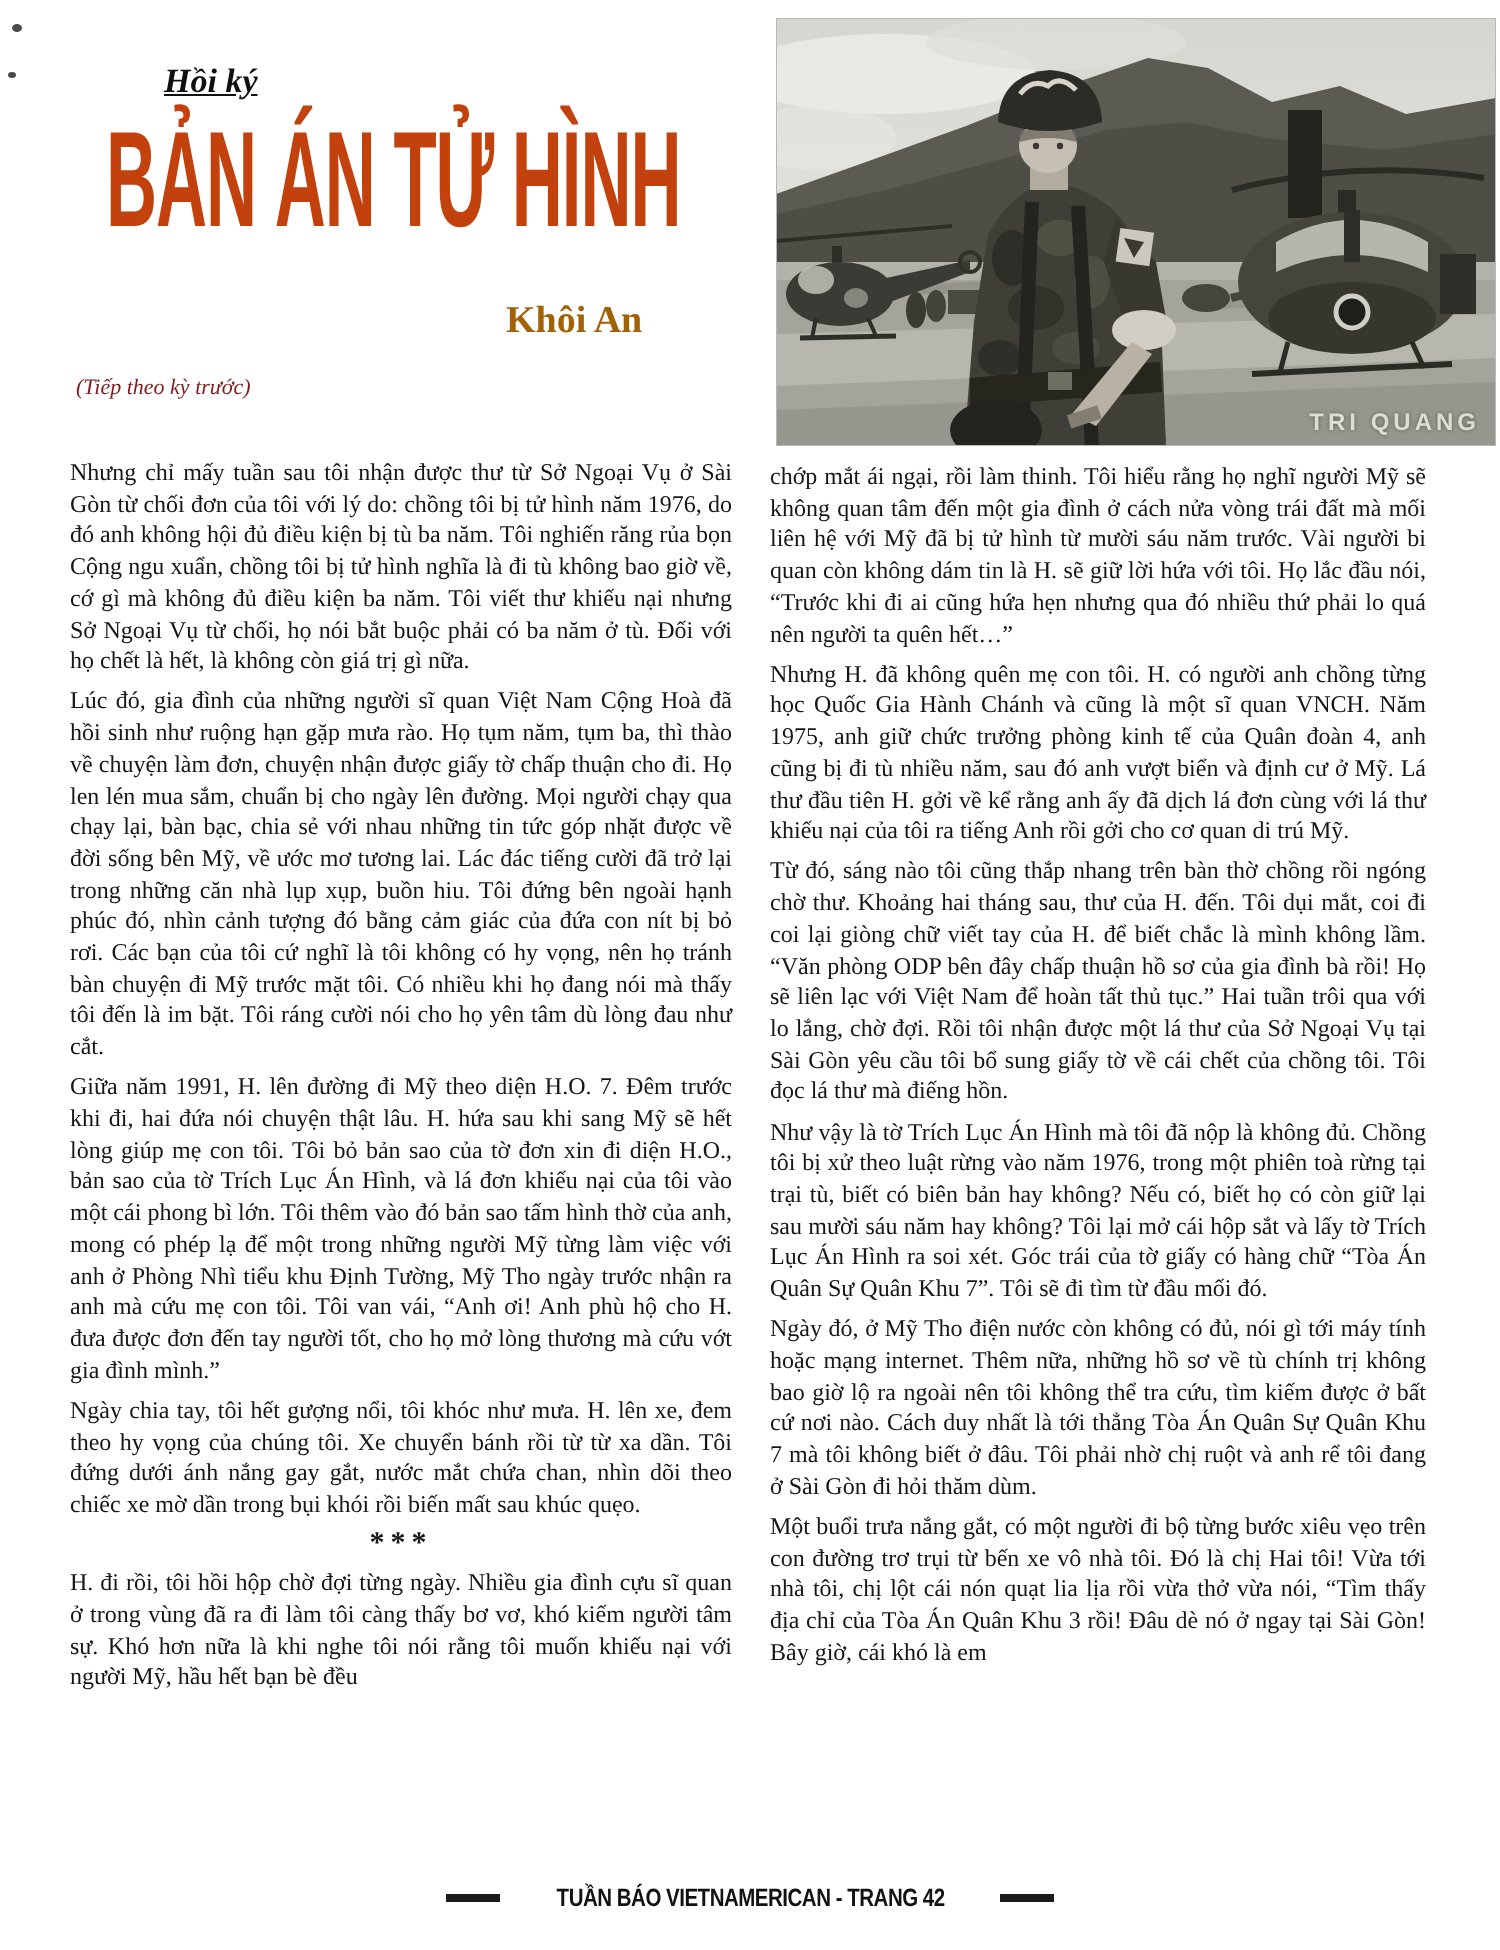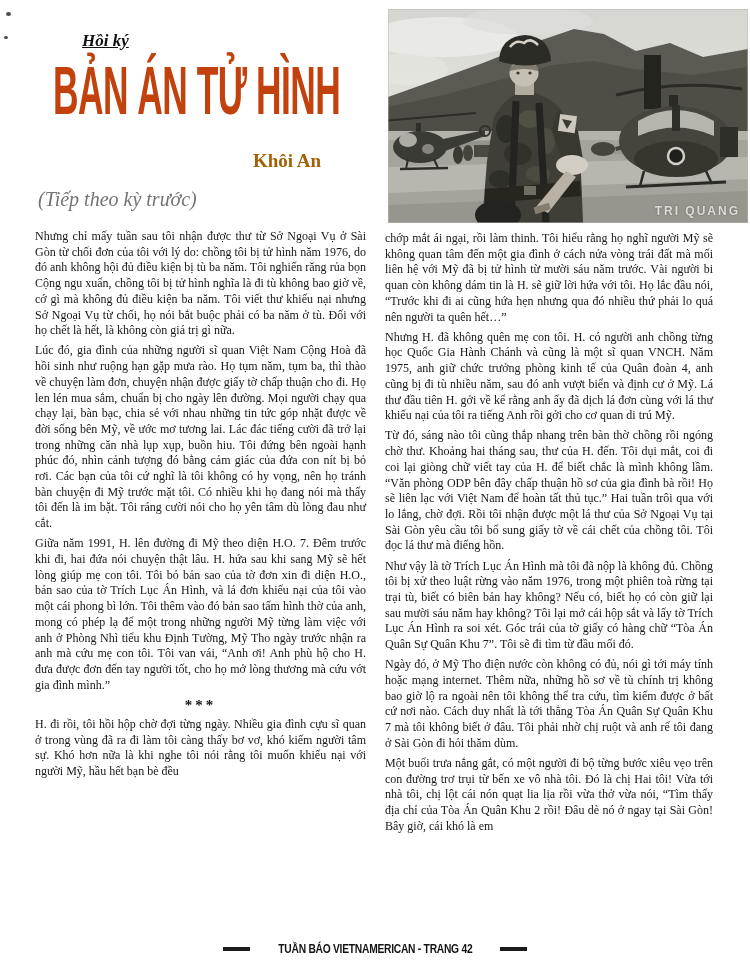--- a/index.html
+++ b/index.html
@@ -26,21 +26,21 @@
     font-weight:bold;font-size:68px;line-height:1.0;
     letter-spacing:-1px;color:#c2410c;white-space:nowrap;
   }
   .title-inner{display:inline-block;transform:scaleX(0.52);transform-origin:left top;}
   .author{
     position:absolute;left:253px;top:150px;
     font-size:19px;font-weight:bold;color:#a16207;
   }
   .continuation{
     position:absolute;left:38px;top:188px;
-    font-size:20px;font-style:italic;color:#737373;
+    font-size:11px;font-style:italic;color:#7f1d1d;
   }
 
   
   .photo{
     position:absolute;left:388px;top:9px;width:360px;height:214px;margin:0;
     background:#c9c9c4;overflow:hidden;
   }
   .photo svg{display:block;width:100%;height:100%;}
   .watermark{
     position:absolute;right:8px;bottom:5px;
@@ -181,31 +181,32 @@
       </g>
       <rect x="0" y="0" width="360" height="214" fill="none" stroke="#b9b9b2" stroke-width="1"></rect>
     </svg>
     <span class="watermark">TRI QUANG</span>
   </figure>
 
   <section class="col col-left">
       <p class="block paragraph">Nhưng chỉ mấy tuần sau tôi nhận được thư từ Sở Ngoại Vụ ở Sài Gòn từ chối đơn của tôi với lý do: chồng tôi bị tử hình năm 1976, do đó anh không hội đủ điều kiện bị tù ba năm. Tôi nghiến răng rủa bọn Cộng ngu xuẩn, chồng tôi bị tử hình nghĩa là đi tù không bao giờ về, cớ gì mà không đủ điều kiện ba năm. Tôi viết thư khiếu nại nhưng Sở Ngoại Vụ từ chối, họ nói bắt buộc phải có ba năm ở tù. Đối với họ chết là hết, là không còn giá trị gì nữa.</p>
       <p class="block paragraph">Lúc đó, gia đình của những người sĩ quan Việt Nam Cộng Hoà đã hồi sinh như ruộng hạn gặp mưa rào. Họ tụm năm, tụm ba, thì thào về chuyện làm đơn, chuyện nhận được giấy tờ chấp thuận cho đi. Họ len lén mua sắm, chuẩn bị cho ngày lên đường. Mọi người chạy qua chạy lại, bàn bạc, chia sẻ với nhau những tin tức góp nhặt được về đời sống bên Mỹ, về ước mơ tương lai. Lác đác tiếng cười đã trở lại trong những căn nhà lụp xụp, buồn hiu. Tôi đứng bên ngoài hạnh phúc đó, nhìn cảnh tượng đó bằng cảm giác của đứa con nít bị bỏ rơi. Các bạn của tôi cứ nghĩ là tôi không có hy vọng, nên họ tránh bàn chuyện đi Mỹ trước mặt tôi. Có nhiều khi họ đang nói mà thấy tôi đến là im bặt. Tôi ráng cười nói cho họ yên tâm dù lòng đau như cắt.</p>
       <p class="block paragraph">Giữa năm 1991, H. lên đường đi Mỹ theo diện H.O. 7. Đêm trước khi đi, hai đứa nói chuyện thật lâu. H. hứa sau khi sang Mỹ sẽ hết lòng giúp mẹ con tôi. Tôi bỏ bản sao của tờ đơn xin đi diện H.O., bản sao của tờ Trích Lục Án Hình, và lá đơn khiếu nại của tôi vào một cái phong bì lớn. Tôi thêm vào đó bản sao tấm hình thờ của anh, mong có phép lạ để một trong những người Mỹ từng làm việc với anh ở Phòng Nhì tiểu khu Định Tường, Mỹ Tho ngày trước nhận ra anh mà cứu mẹ con tôi. Tôi van vái, “Anh ơi! Anh phù hộ cho H. đưa được đơn đến tay người tốt, cho họ mở lòng thương mà cứu vớt gia đình mình.”</p>
+      <p class="block paragraph">Ngày chia tay, tôi hết gượng nổi, tôi khóc như mưa. H. lên xe, đem theo hy vọng của chúng tôi. Xe chuyển bánh rồi từ từ xa dần. Tôi đứng dưới ánh nắng gay gắt, nước mắt chứa chan, nhìn dõi theo chiếc xe mờ dần trong bụi khói rồi biến mất sau khúc quẹo.</p>
       <p class="block separator">***</p>
       <p class="block paragraph">H. đi rồi, tôi hồi hộp chờ đợi từng ngày. Nhiều gia đình cựu sĩ quan ở trong vùng đã ra đi làm tôi càng thấy bơ vơ, khó kiếm người tâm sự. Khó hơn nữa là khi nghe tôi nói rằng tôi muốn khiếu nại với người Mỹ, hầu hết bạn bè đều</p>
     </section>
 
   <section class="col col-right">
       <p class="block paragraph">chớp mắt ái ngại, rồi làm thinh. Tôi hiểu rằng họ nghĩ người Mỹ sẽ không quan tâm đến một gia đình ở cách nửa vòng trái đất mà mối liên hệ với Mỹ đã bị tử hình từ mười sáu năm trước. Vài người bi quan còn không dám tin là H. sẽ giữ lời hứa với tôi. Họ lắc đầu nói, “Trước khi đi ai cũng hứa hẹn nhưng qua đó nhiều thứ phải lo quá nên người ta quên hết…”</p>
       <p class="block paragraph">Nhưng H. đã không quên mẹ con tôi. H. có người anh chồng từng học Quốc Gia Hành Chánh và cũng là một sĩ quan VNCH. Năm 1975, anh giữ chức trưởng phòng kinh tế của Quân đoàn 4, anh cũng bị đi tù nhiều năm, sau đó anh vượt biển và định cư ở Mỹ. Lá thư đầu tiên H. gởi về kể rằng anh ấy đã dịch lá đơn cùng với lá thư khiếu nại của tôi ra tiếng Anh rồi gởi cho cơ quan di trú Mỹ.</p>
       <p class="block paragraph">Từ đó, sáng nào tôi cũng thắp nhang trên bàn thờ chồng rồi ngóng chờ thư. Khoảng hai tháng sau, thư của H. đến. Tôi dụi mắt, coi đi coi lại giòng chữ viết tay của H. để biết chắc là mình không lầm. “Văn phòng ODP bên đây chấp thuận hồ sơ của gia đình bà rồi! Họ sẽ liên lạc với Việt Nam để hoàn tất thủ tục.” Hai tuần trôi qua với lo lắng, chờ đợi. Rồi tôi nhận được một lá thư của Sở Ngoại Vụ tại Sài Gòn yêu cầu tôi bổ sung giấy tờ về cái chết của chồng tôi. Tôi đọc lá thư mà điếng hồn.</p>
       <p class="block paragraph">Như vậy là tờ Trích Lục Án Hình mà tôi đã nộp là không đủ. Chồng tôi bị xử theo luật rừng vào năm 1976, trong một phiên toà rừng tại trại tù, biết có biên bản hay không? Nếu có, biết họ có còn giữ lại sau mười sáu năm hay không? Tôi lại mở cái hộp sắt và lấy tờ Trích Lục Án Hình ra soi xét. Góc trái của tờ giấy có hàng chữ “Tòa Án Quân Sự Quân Khu 7”. Tôi sẽ đi tìm từ đầu mối đó.</p>
       <p class="block paragraph">Ngày đó, ở Mỹ Tho điện nước còn không có đủ, nói gì tới máy tính hoặc mạng internet. Thêm nữa, những hồ sơ về tù chính trị không bao giờ lộ ra ngoài nên tôi không thể tra cứu, tìm kiếm được ở bất cứ nơi nào. Cách duy nhất là tới thẳng Tòa Án Quân Sự Quân Khu 7 mà tôi không biết ở đâu. Tôi phải nhờ chị ruột và anh rể tôi đang ở Sài Gòn đi hỏi thăm dùm.</p>
-      <p class="block paragraph">Một buổi trưa nắng gắt, có một người đi bộ từng bước xiêu vẹo trên con đường trơ trụi từ bến xe vô nhà tôi. Đó là chị Hai tôi! Vừa tới nhà tôi, chị lột cái nón quạt lia lịa rồi vừa thở vừa nói, “Tìm thấy địa chỉ của Tòa Án Quân Khu 2 rồi! Đâu dè nó ở ngay tại Sài Gòn! Bây giờ, cái khó là em</p>
+      <p class="block paragraph">Một buổi trưa nắng gắt, có một người đi bộ từng bước xiêu vẹo trên con đường trơ trụi từ bến xe vô nhà tôi. Đó là chị Hai tôi! Vừa tới nhà tôi, chị lột cái nón quạt lia lịa rồi vừa thở vừa nói, “Tìm thấy địa chỉ của Tòa Án Quân Khu 3 rồi! Đâu dè nó ở ngay tại Sài Gòn! Bây giờ, cái khó là em</p>
     </section>
 
   <footer class="footer">
     <span class="rule"></span>
     <span class="footer-text">TUẦN BÁO VIETNAMERICAN - TRANG 42</span>
     <span class="rule"></span>
   </footer>
 
 </div>
 

